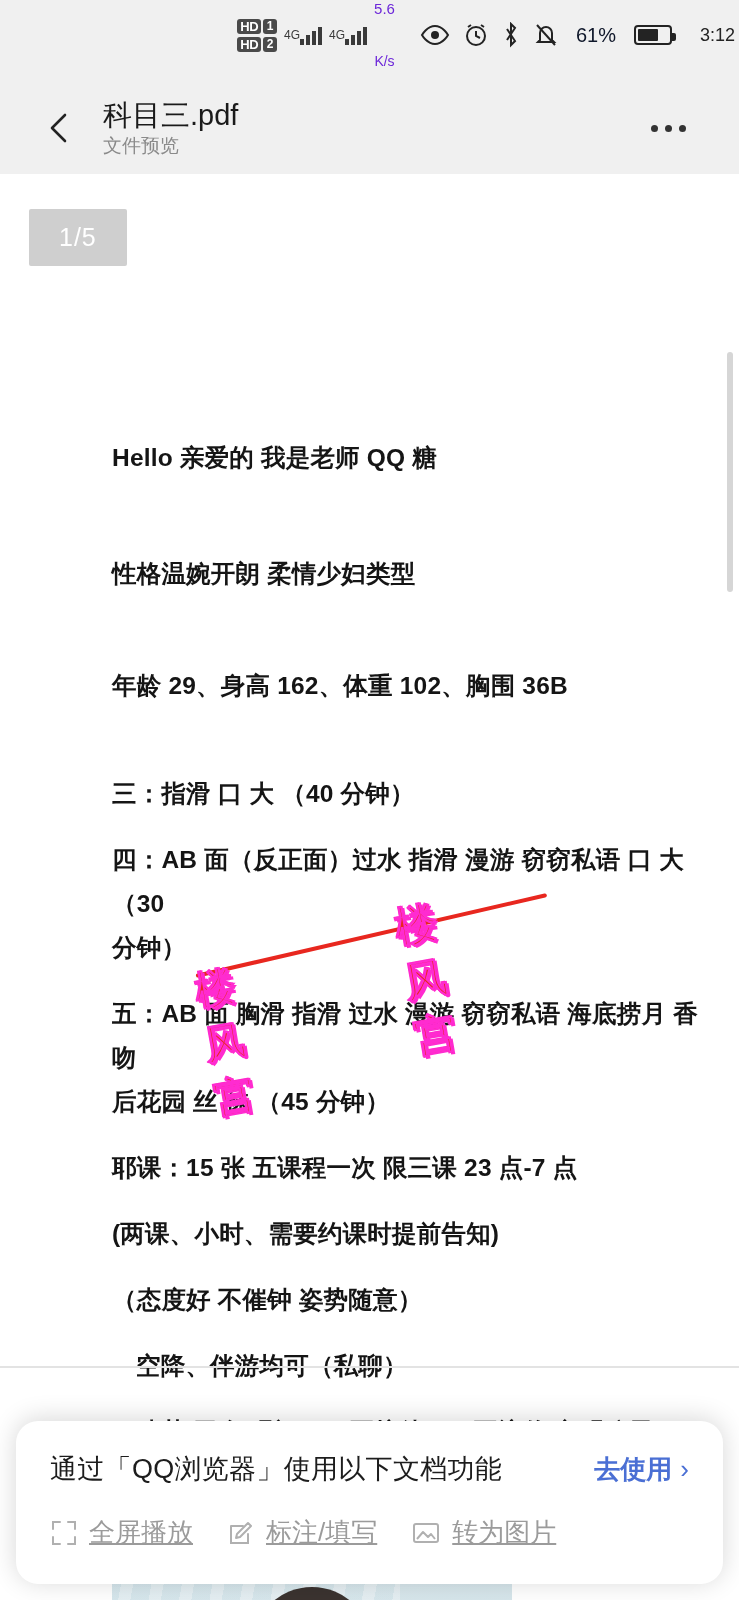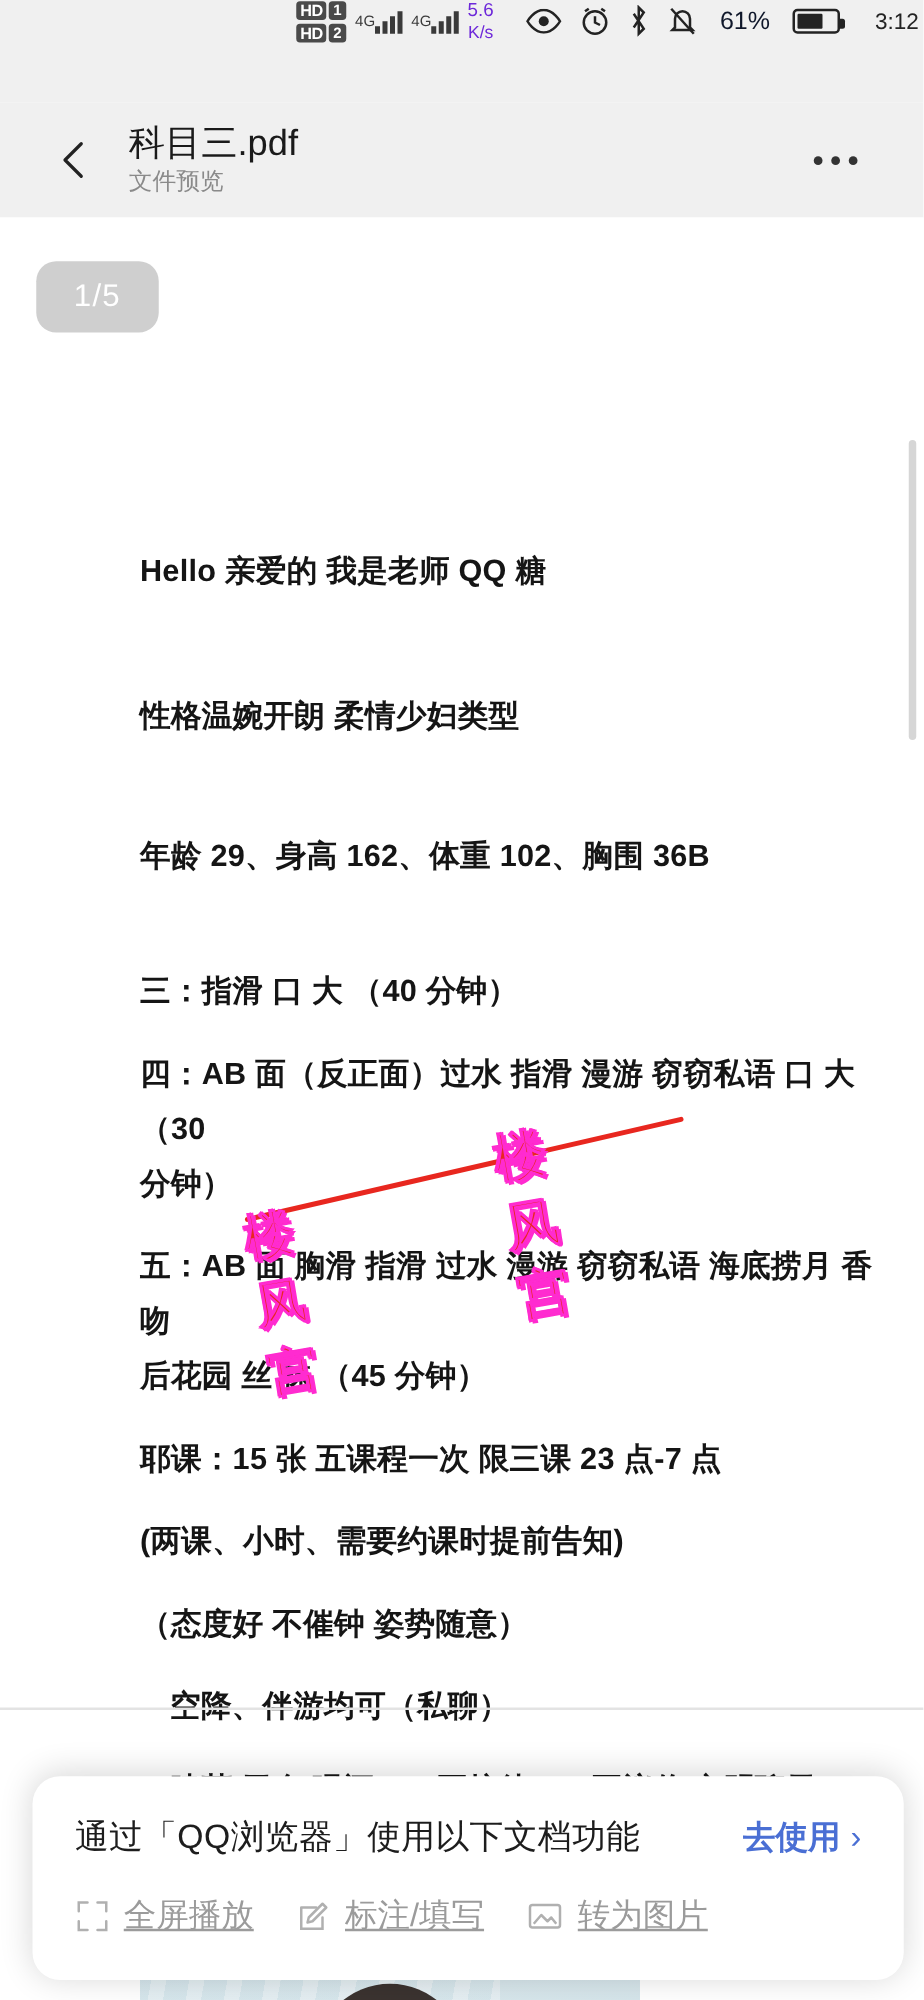--- a/index.html
+++ b/index.html
@@ -44,21 +44,21 @@
   .sig-block { display: flex; flex-direction: row; align-items: center; }
   .sig-label { font-size: 12px; color: #3a3a3a; line-height: 13px; }
   .bars { display: flex; align-items: flex-end; gap: 2px; height: 20px; }
   .bars i { display: block; width: 4px; background: #3a3a3a; }
   .bars i:nth-child(1) { height: 6px; }
   .bars i:nth-child(2) { height: 10px; }
   .bars i:nth-child(3) { height: 14px; }
   .bars i:nth-child(4) { height: 18px; }
   .bars.alt i { background: #3a3a3a; }
   .speed { font-size: 15px; color: #6d28d9; line-height: 17px; text-align: center; }
-  .speed small { display: block; font-size: 14px; }
+  .speed small { display: block; font-size: 14px; margin-top: 36px; }
   .sb-icons { display: flex; align-items: center; gap: 14px; margin-left: 18px; }
   .sb-icons svg { display: block; }
   .batt-text { font-size: 20px; color: #0f172a; margin-left: 4px; }
   .batt {
     width: 38px; height: 20px; border: 2px solid #232323; border-radius: 4px;
     position: relative; margin-left: 4px;
   }
   .batt::after {
     content: ""; position: absolute; right: -6px; top: 6px; width: 4px; height: 8px;
     background: #232323; border-radius: 0 2px 2px 0;
@@ -90,21 +90,21 @@
     height: 1426px;
     background: #ffffff;
     overflow: hidden;
   }
   .page-badge {
     position: absolute;
     left: 29px; top: 35px;
     background: #cfcfcf;
     color: #ffffff;
     font-size: 25px;
-    border-radius: 16px;
+    border-radius: 2px;
     padding: 14px 30px;
     letter-spacing: 1px;
   }
   .lines {
     position: absolute;
     left: 112px; right: 40px; top: 262px;
     color: #1c1c1c;
   }
   .ln {
     font-size: 24.5px;
@@ -167,21 +167,21 @@
   .photo .head {
     position: absolute;
     left: 50%; top: 125px; transform: translateX(-50%);
     width: 120px; height: 140px; border-radius: 60px 60px 54px 54px;
     background: #3b3330;
   }
 
   
   .sheet {
     position: absolute;
-    left: 26px; right: 16px; bottom: 16px;
+    left: 16px; right: 16px; bottom: 16px;
     background: #ffffff;
     border-radius: 22px;
     box-shadow: 0 -2px 26px rgba(0,0,0,0.16);
     padding: 30px 34px 34px 34px;
   }
   .sheet-top {
     display: flex; align-items: center; justify-content: space-between;
   }
   .sheet-title { font-size: 27px; color: #1d1d1d; letter-spacing: 0.3px; }
   .sheet-cta {

